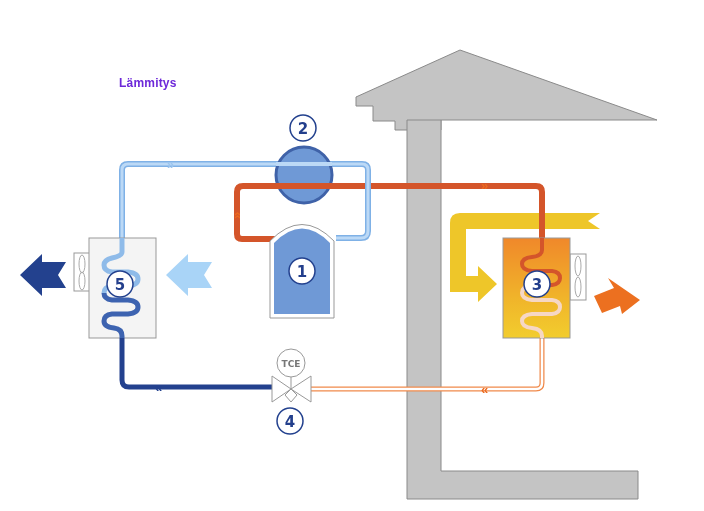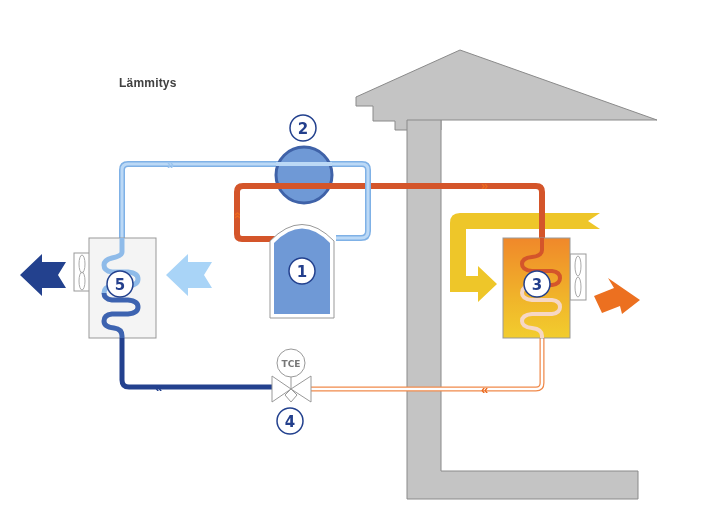--- a/index.html
+++ b/index.html
@@ -1,17 +1,17 @@
 <!DOCTYPE html>
 <html><head>
 <meta charset="utf-8">
 <style>
   html, body { margin: 0; padding: 0; background: #ffffff; }
   body { width: 704px; height: 511px; position: relative; overflow: hidden; font-family: "Liberation Sans", sans-serif; }
-  .title { position: absolute; left: 119px; top: 76px; font-size: 12px; font-weight: bold; color: #404040; letter-spacing: 0.2px; }
+  .title { position: absolute; left: 119px; top: 76px; font-size: 12px; font-weight: bold; color: #6d28d9; letter-spacing: 0.2px; }
   svg { position: absolute; left: 0; top: 0; }
   .num { font-family: "DejaVu Sans", sans-serif; font-weight: bold; font-size: 15px; fill: #233f8c; }
   .tce { font-family: "DejaVu Sans", sans-serif; font-weight: bold; font-size: 9px; fill: #777; }
 </style>
 </head>
 <body>
 
 <div class="title">Lämmitys</div>
 
 <svg width="704" height="511" viewBox="0 0 704 511">

